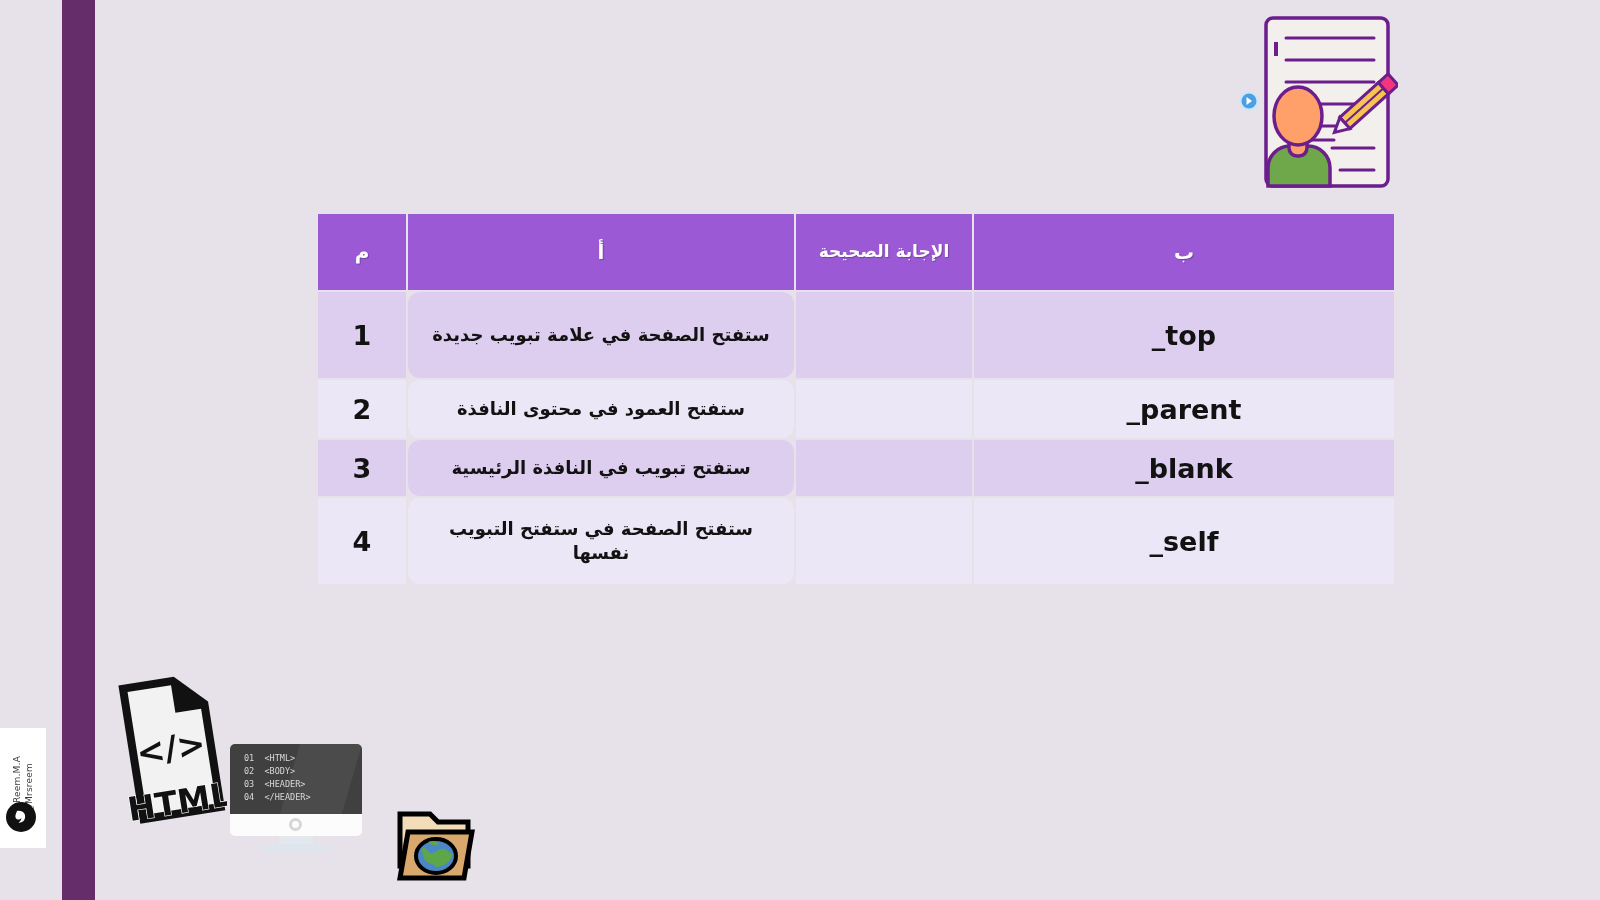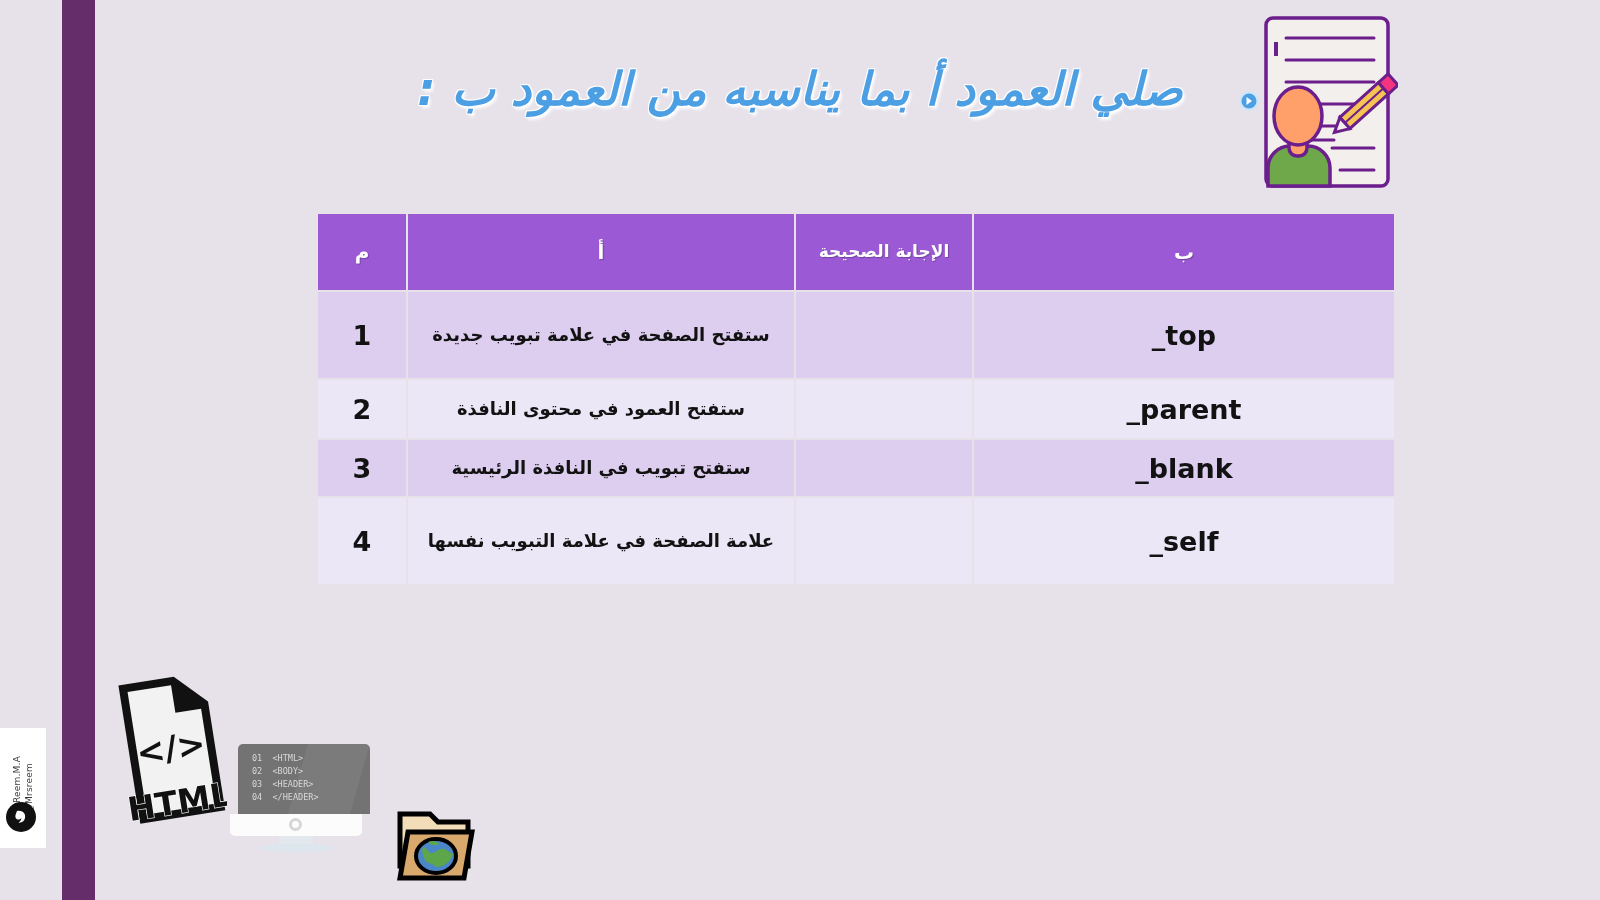--- a/index.html
+++ b/index.html
@@ -139,20 +139,21 @@
 
   td.cell-num {
     font-size: 27px;
     font-weight: bold;
   }
   td.cell-a {
     font-size: 18px;
     font-weight: bold;
     line-height: 1.35;
     direction: rtl;
+    border-radius: 12px;
   }
   td.cell-answer { }
   td.cell-b {
     font-size: 27px;
     font-weight: bold;
     direction: ltr;
   }
 
   tr.r1 td { height: 74px; }
   tr.r2 td { height: 46px; }
@@ -171,25 +172,25 @@
   
   .monitor {
     position: absolute;
     left: 230px;
     top: 744px;
     width: 132px;
     height: 106px;
   }
   .monitor-screen {
     position: absolute;
-    left: 8px;
+    left: 0;
     top: 0;
     width: 132px;
     height: 70px;
-    background: #737373;
+    background: #404040;
     border-radius: 5px 5px 0 0;
     overflow: hidden;
   }
   .monitor-gloss {
     position: absolute;
     right: 0; top: 0;
     width: 62px; height: 70px;
     background: rgba(255,255,255,0.06);
     transform: skewX(-16deg);
     transform-origin: top right;
@@ -272,21 +273,20 @@
   <div class="watermark-text">
     <span>@Mrsreem</span>
     <span>By: Reem.M.A</span>
   </div>
   <div class="watermark-badge">
     <svg width="20" height="20" viewBox="0 0 20 20" aria-hidden="true">
       <path d="M6 4 C11 3, 15 6, 14 11 C13.4 14.2, 10.5 16, 7.5 15.6 C9 14.6, 10.2 13, 10.4 11 C9 12.6, 7 13, 5.6 12 C4 10.8, 4.2 8, 5 6.4 Z" fill="#FFFFFF"></path>
     </svg>
   </div>
 
-  <div class="title">صلي العمود أ بما يناسبه من العمود ب :</div>
 
   <div class="blue-dot">
     <svg width="22" height="22" viewBox="0 0 22 22" aria-hidden="true">
       <circle cx="11" cy="11" r="10" fill="#CFE6F7"></circle>
       <circle cx="11" cy="11" r="7.5" fill="#4C9FE3"></circle>
       <path d="M8.5 7 L14 11 L8.5 15 Z" fill="#FFFFFF"></path>
     </svg>
   </div>
 
   <div class="doc-illustration">
@@ -344,21 +344,21 @@
       </tr>
       <tr class="row-odd r3">
         <td class="cell-b">_blank</td>
         <td class="cell-answer"></td>
         <td class="cell-a">ستفتح تبويب في النافذة الرئيسية</td>
         <td class="cell-num">3</td>
       </tr>
       <tr class="row-even r4">
         <td class="cell-b">_self</td>
         <td class="cell-answer"></td>
-        <td class="cell-a">علامة الصفحة في علامة التبويب نفسها</td>
+        <td class="cell-a">ستفتح الصفحة في ستفتح التبويب نفسها</td>
         <td class="cell-num">4</td>
       </tr>
     </tbody>
   </table>
 
   <div class="html-file-icon">
     <svg width="112" height="162" viewBox="0 0 112 162" aria-hidden="true">
       <g transform="rotate(-9 56 81)">
         <path d="M14 10 H70 L100 40 V150 H14 Z" fill="#111111"></path>
         <path d="M22 18 H66 V46 H92 V142 H22 Z" fill="#F2F2F2"></path>

